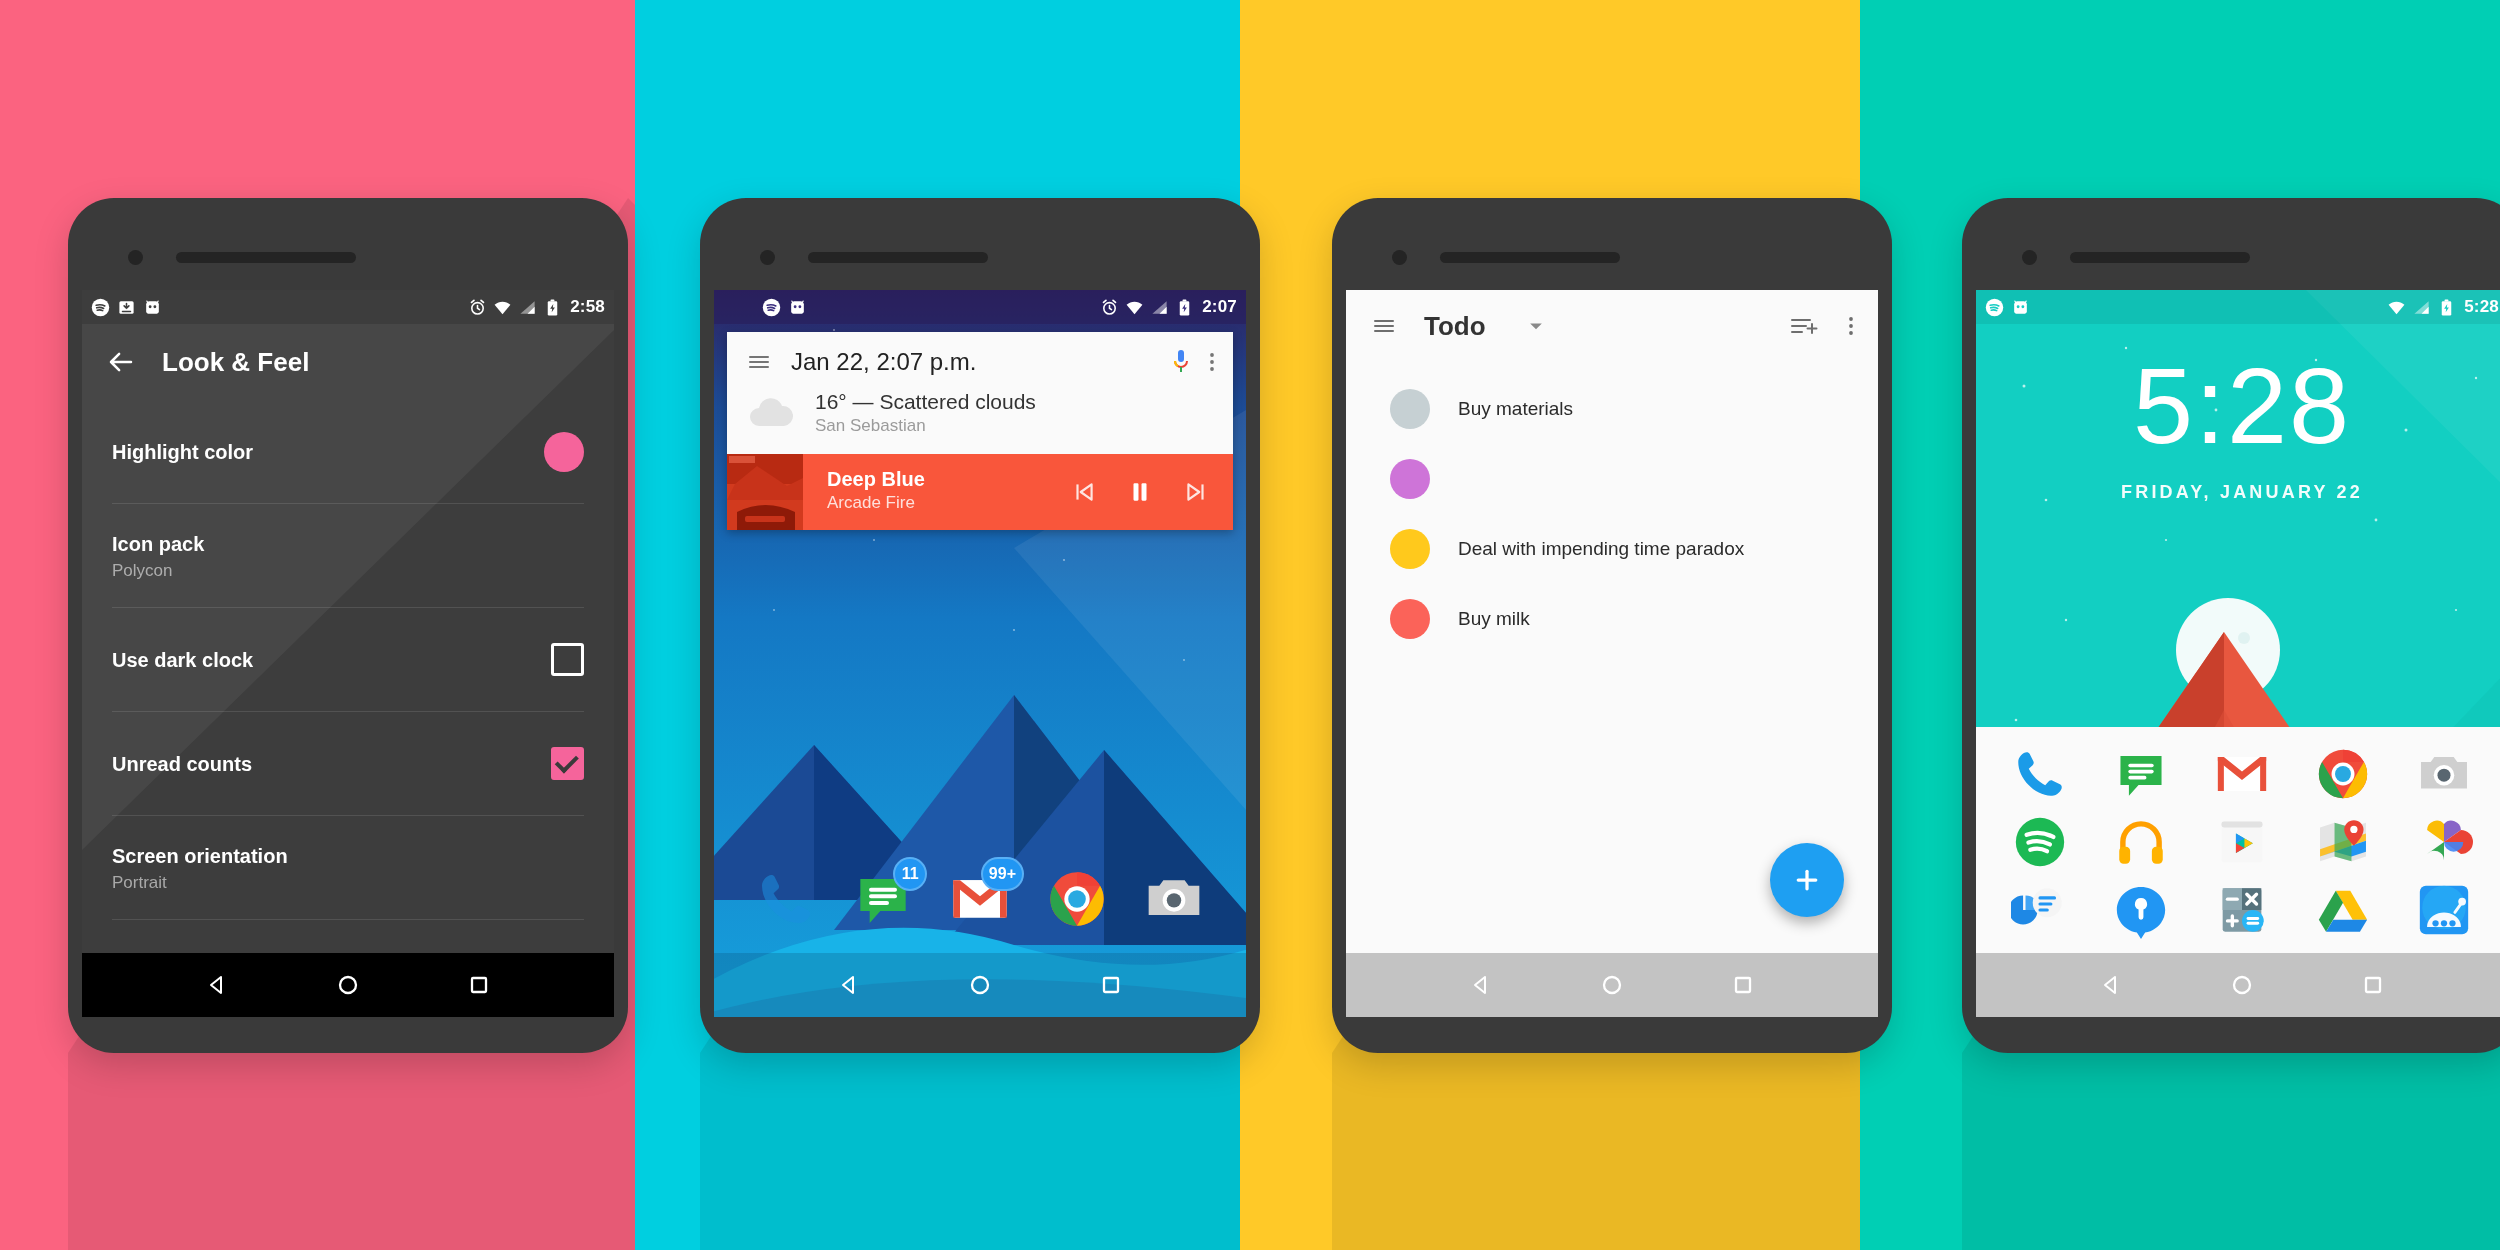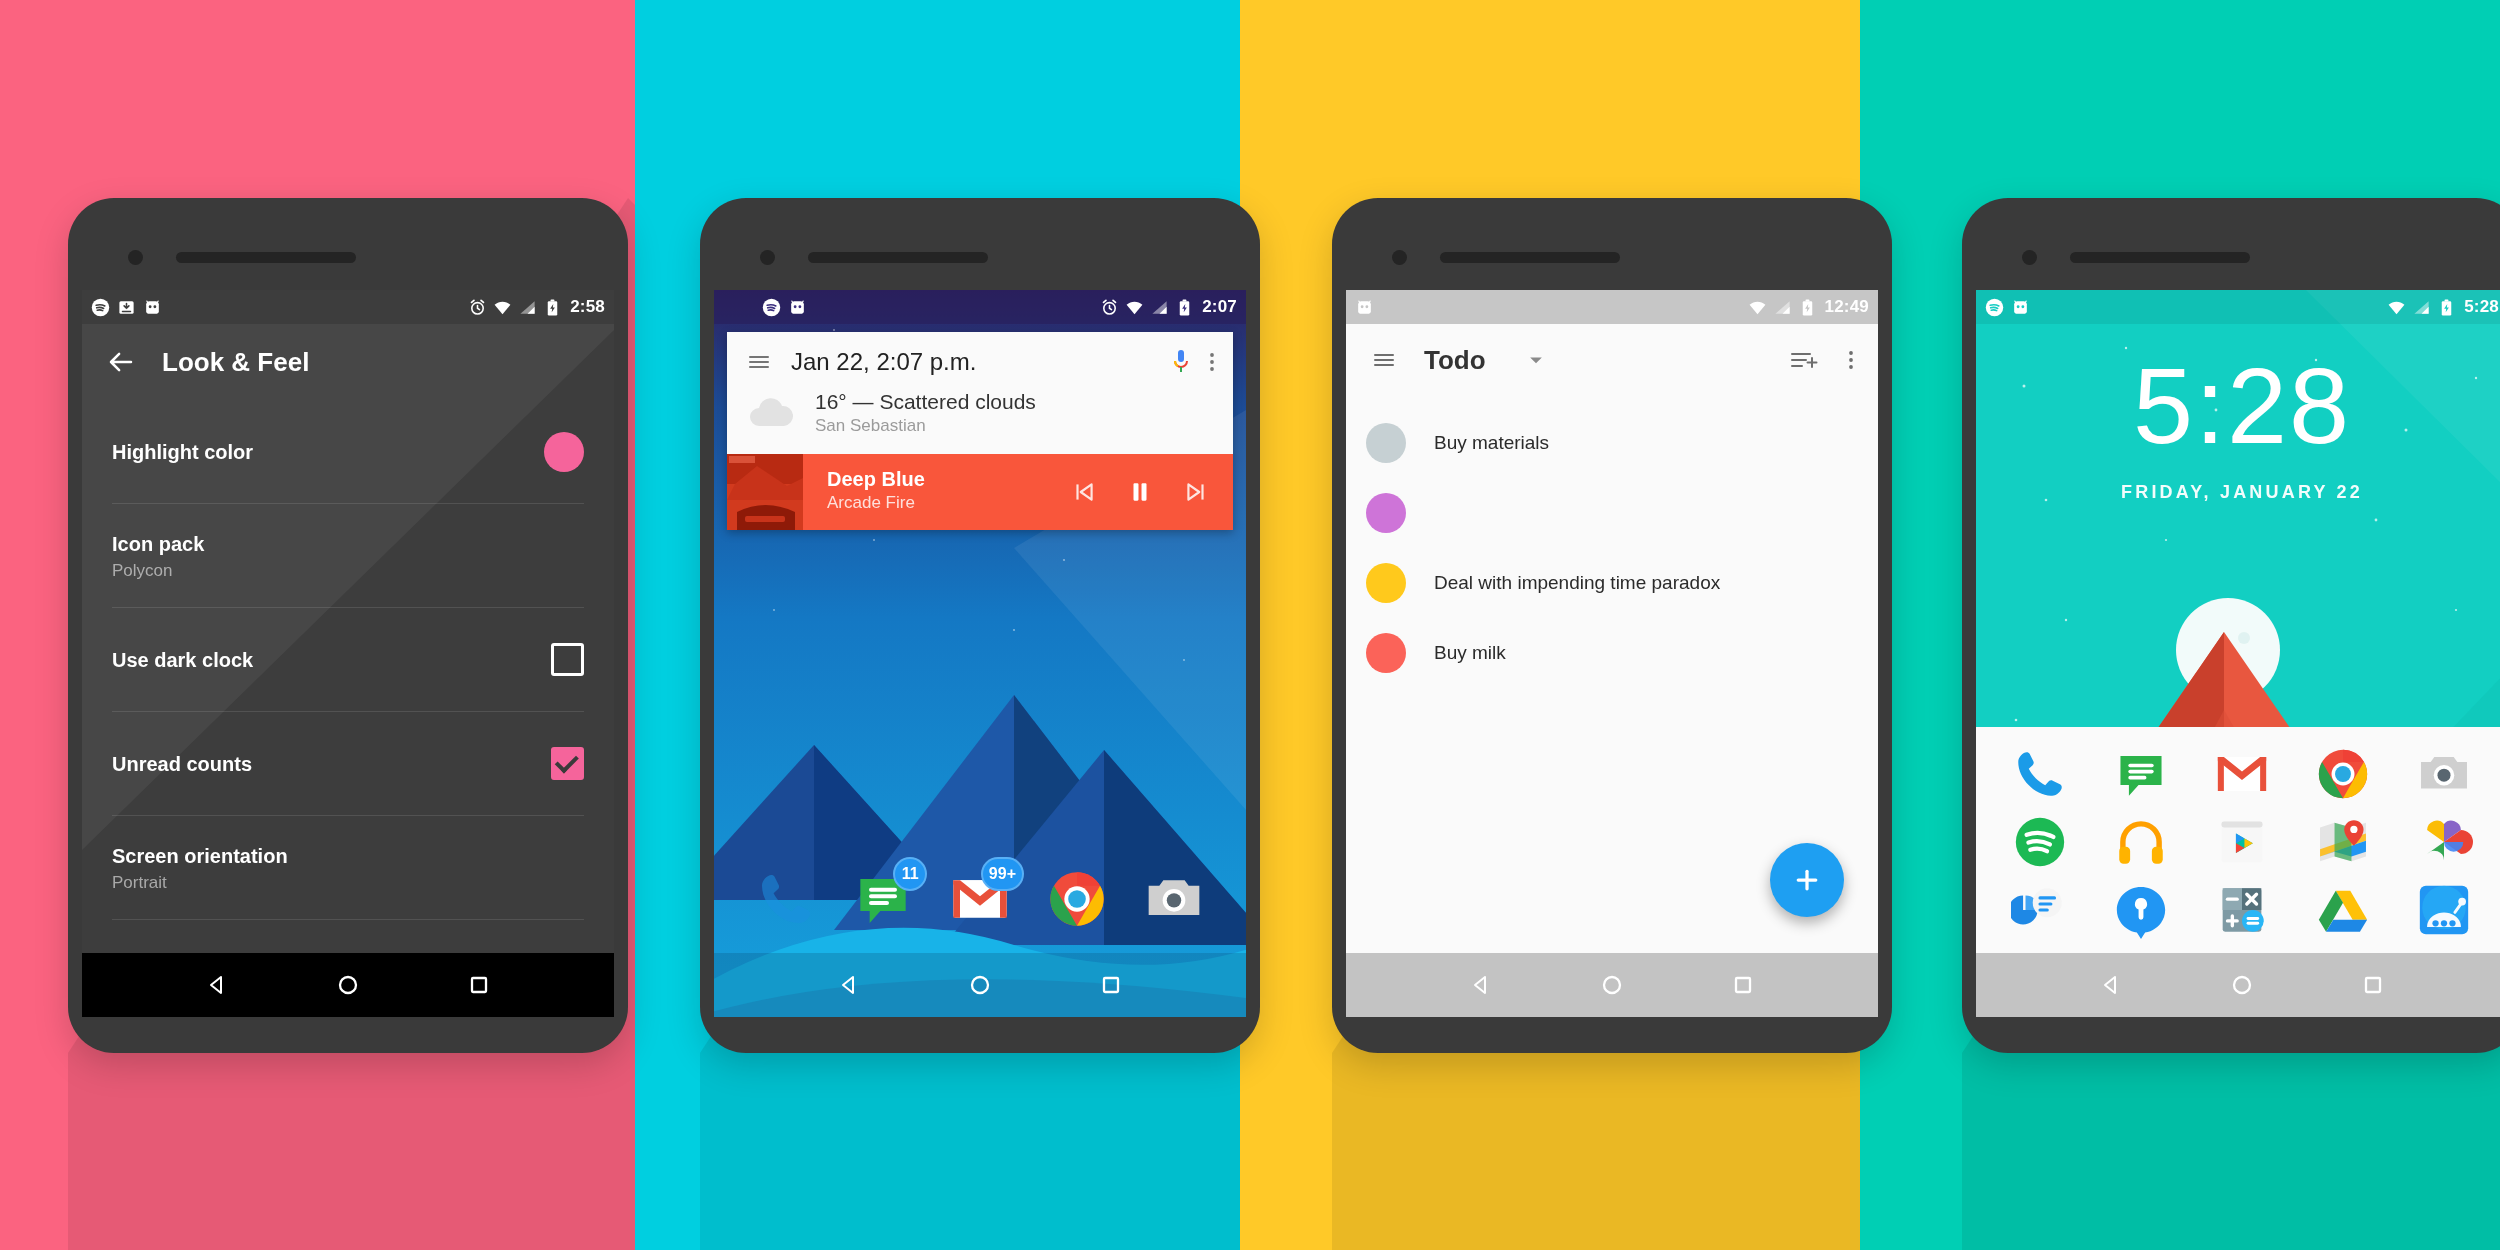--- a/index.html
+++ b/index.html
@@ -104,21 +104,21 @@
   
   #phone3 { left:1332px; top:198px; width:560px; height:855px; }
   #screen3 { height:calc(100% - 128px); background:#FAFAFA; }
   .s3-status{ background:#C6C6C6; color:#fff; }
   .s3-appbar{ height:72px; display:flex; align-items:center; padding:0 24px; gap:26px;
               background:#FAFAFA; }
   .s3-title { font-size:26px; color:#333; font-weight:bold; }
   .s3-caret { margin-left:14px; }
   .s3-acts  { margin-left:auto; display:flex; align-items:center; gap:28px; }
   .s3-list  { padding:12px 0 0; }
-  .s3-row   { display:flex; align-items:center; gap:28px; padding:15px 20px; }
+  .s3-row   { display:flex; align-items:center; gap:28px; padding:15px 44px; }
   .dot { width:40px;height:40px;border-radius:50%; flex:none; }
   .s3-txt{ font-size:19px; color:#2b2b2b; line-height:1.35; }
   .fab { position:absolute; right:34px; bottom:100px; width:74px;height:74px;
          border-radius:50%; background:#1E9FF2; display:flex; align-items:center;
          justify-content:center; box-shadow:0 6px 14px rgba(0,0,0,.30); z-index:6; }
 
   
   #phone4 { left:1962px; top:198px; width:560px; height:855px; }
   #screen4 { height:calc(100% - 128px); background:#16CDC4; }
   .s4-status{ position:relative; color:#fff; background:rgba(0,0,0,.07); z-index:4; }
@@ -497,45 +497,20 @@
   </div>
 </div>
 
 <div class="phone" id="phone3">
   <div class="cam"></div>
   <div class="spk"></div>
   <div class="spk2"></div>
 
   <div class="screen" id="screen3">
 
-    <div class="statusbar s3-status">
-      <div class="sb-left">
-        <svg class="sb-ico" viewBox="0 0 24 24">
-            <path d="M4 8c0-2 2-4 4-4h8c2 0 4 2 4 4v9c0 2-2 3-4 3H8c-2 0-4-1-4-3z" fill="#fff"></path>
-            <circle cx="9" cy="11" r="1.8" fill="#C6C6C6"></circle>
-            <circle cx="15" cy="11" r="1.8" fill="#C6C6C6"></circle>
-            <path d="M5 4l1.5 3M19 4l-1.5 3" stroke="#fff" stroke-width="1.6" stroke-linecap="round"></path>
-          </svg>
-      </div>
-      <div class="sb-right">
-        <svg class="sb-ico" viewBox="0 0 24 24">
-            <path d="M2 8.5C5 6 8.4 4.8 12 4.8S19 6 22 8.5L12 20.5z" fill="#fff"></path>
-          </svg>
-        <svg class="sb-ico" viewBox="0 0 24 24">
-            <path d="M21 4v16H3z" fill="#fff" opacity=".45"></path>
-            <path d="M21 11v9h-9z" fill="#fff"></path>
-          </svg>
-        <svg class="sb-ico" viewBox="0 0 24 24">
-            <rect x="6" y="4" width="12" height="18" rx="1.6" fill="#fff"></rect>
-            <rect x="9.5" y="2" width="5" height="2.4" rx="1" fill="#fff"></rect>
-            <path d="M13 7.5l-4 6h2.6l-.6 4.5 4-6h-2.6z" fill="#C6C6C6"></path>
-          </svg>
-        <span class="sb-time">12:49</span>
-      </div>
-    </div>
 
     <div class="s3-appbar">
       <svg width="28" height="24" viewBox="0 0 24 24">
           <g stroke="#6E6E6E" stroke-width="2" stroke-linecap="round">
             <path d="M3 7h18"></path>
             <path d="M3 12h18"></path>
             <path d="M3 17h18"></path>
           </g>
         </svg>
       <div class="s3-title">Todo</div>

